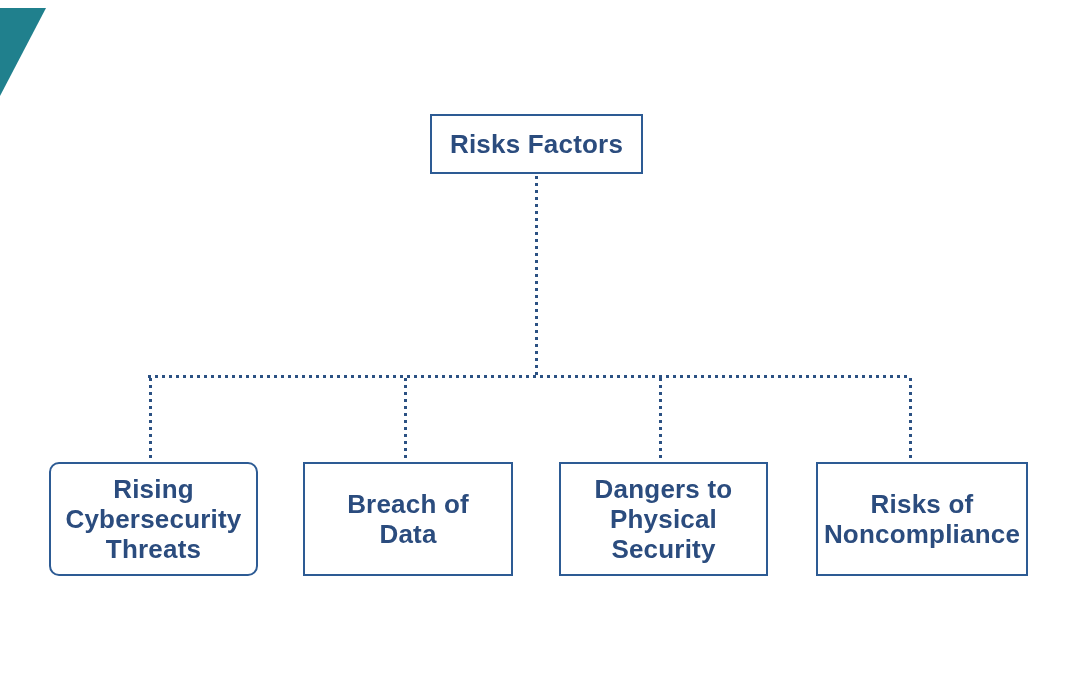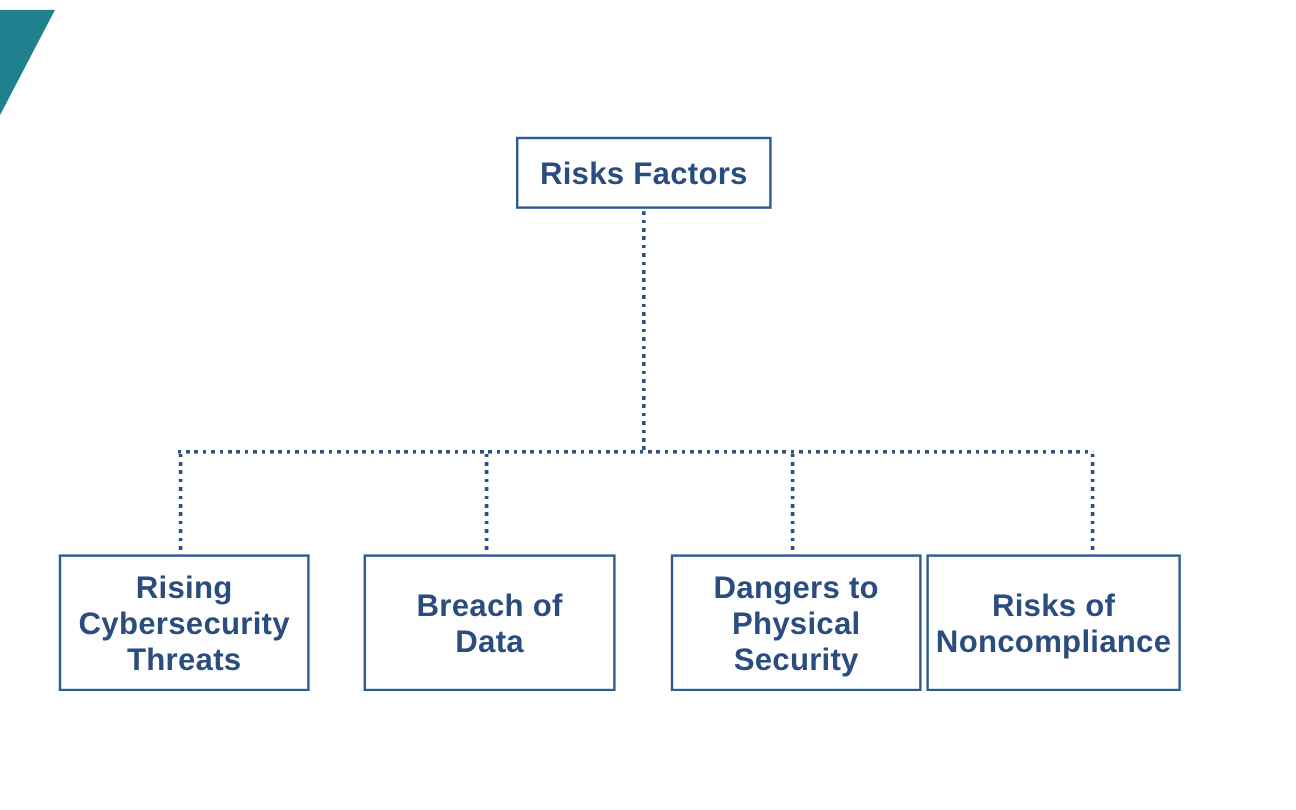--- a/index.html
+++ b/index.html
@@ -47,24 +47,24 @@
   .node .label {
     color: var(--label-text);
     font-weight: 700;
     font-size: 26px;
     line-height: 30px;
     white-space: pre-line;
     letter-spacing: 0.2px;
   }
   .node.root  { left: 430px; top: 114px; width: 213px; height: 60px; }
   .node.child { top: 462px; height: 114px; }
-  .node.c1 { left: 49px;  width: 209px; }
+  .node.c1 { left: 49px;  width: 209px; border-radius: 10px; }
   .node.c2 { left: 303px; width: 210px; }
   .node.c3 { left: 559px; width: 209px; }
-  .node.c4 { left: 772px; width: 212px; }
+  .node.c4 { left: 816px; width: 212px; }
 
   
   .conn { position: absolute; }
   .conn.h {
     height: 3px;
     background-image: repeating-linear-gradient(90deg,
       var(--connector) 0 3px, transparent 3px 7px);
   }
   .conn.v {
     width: 3px;

